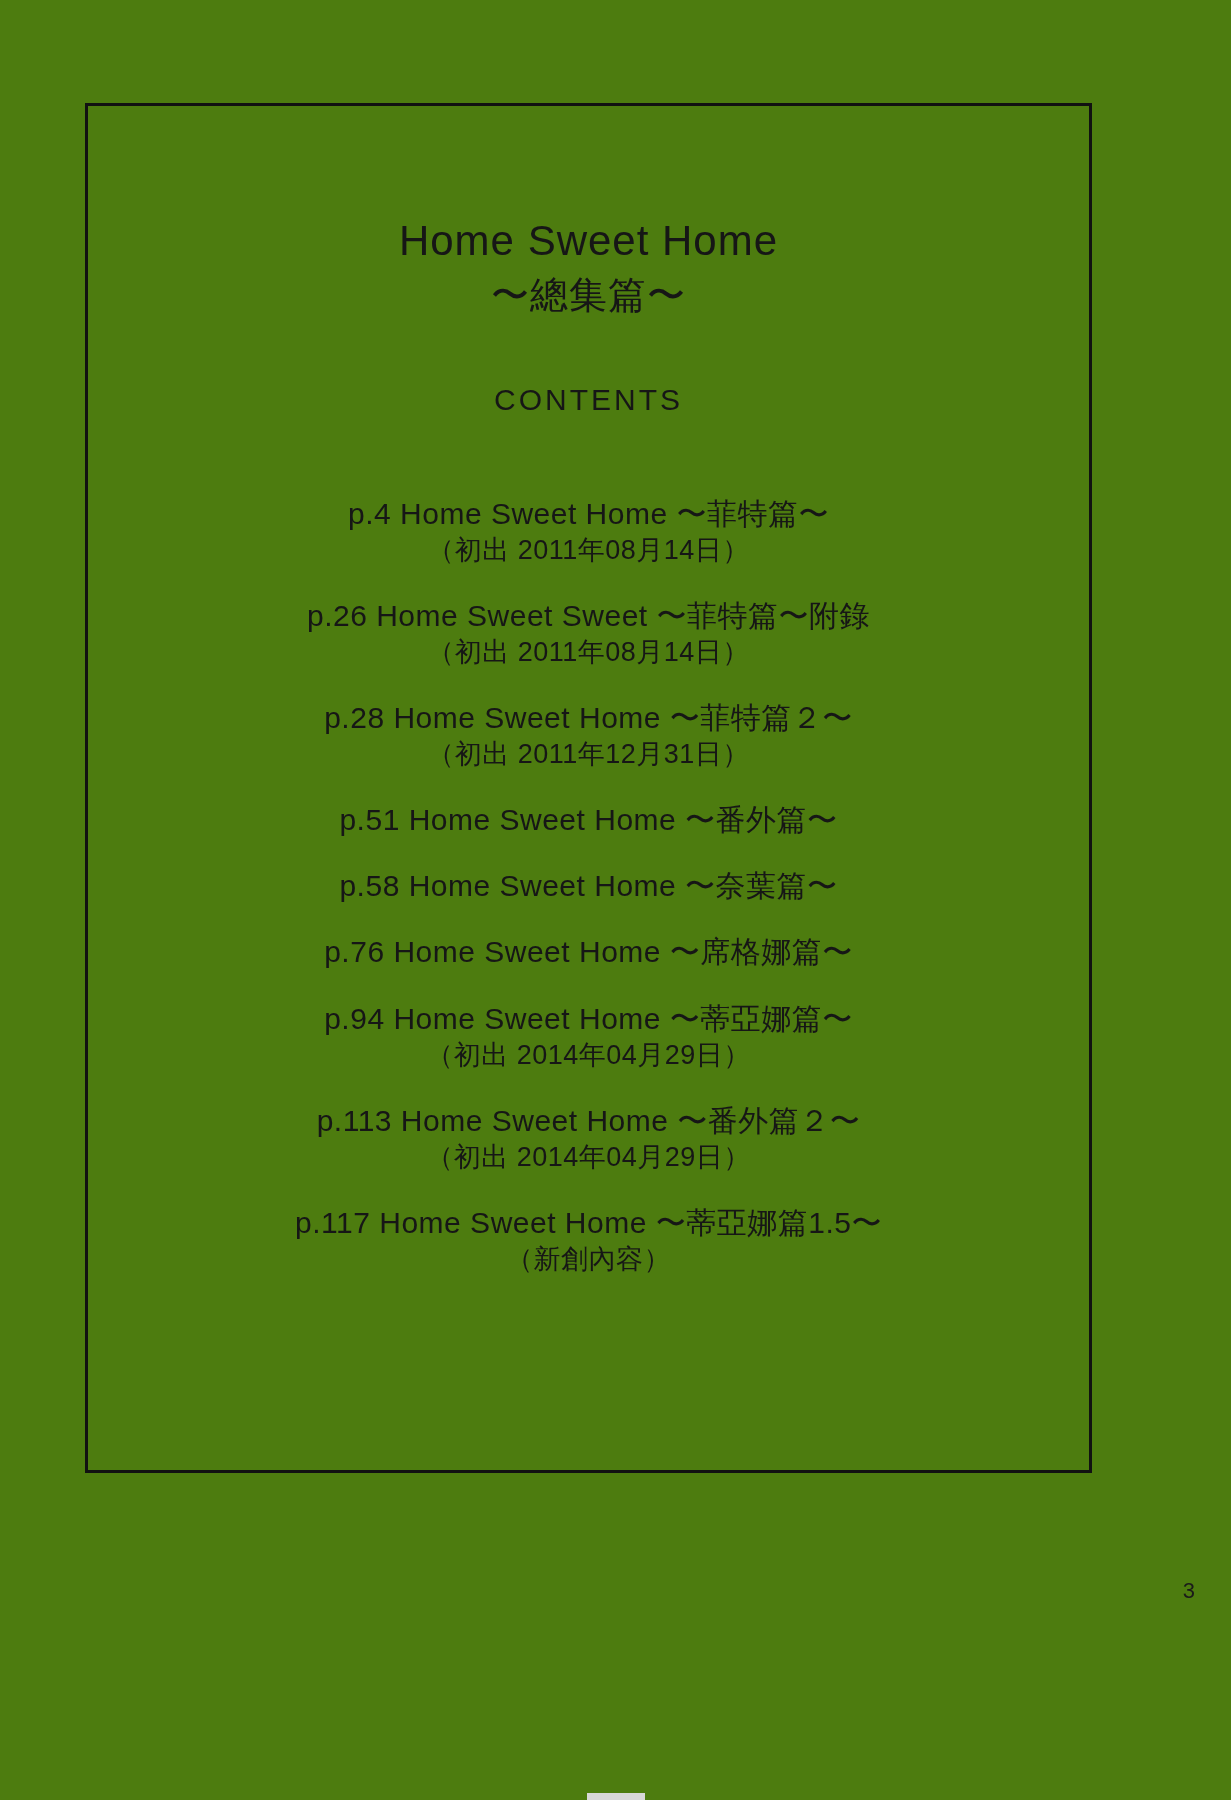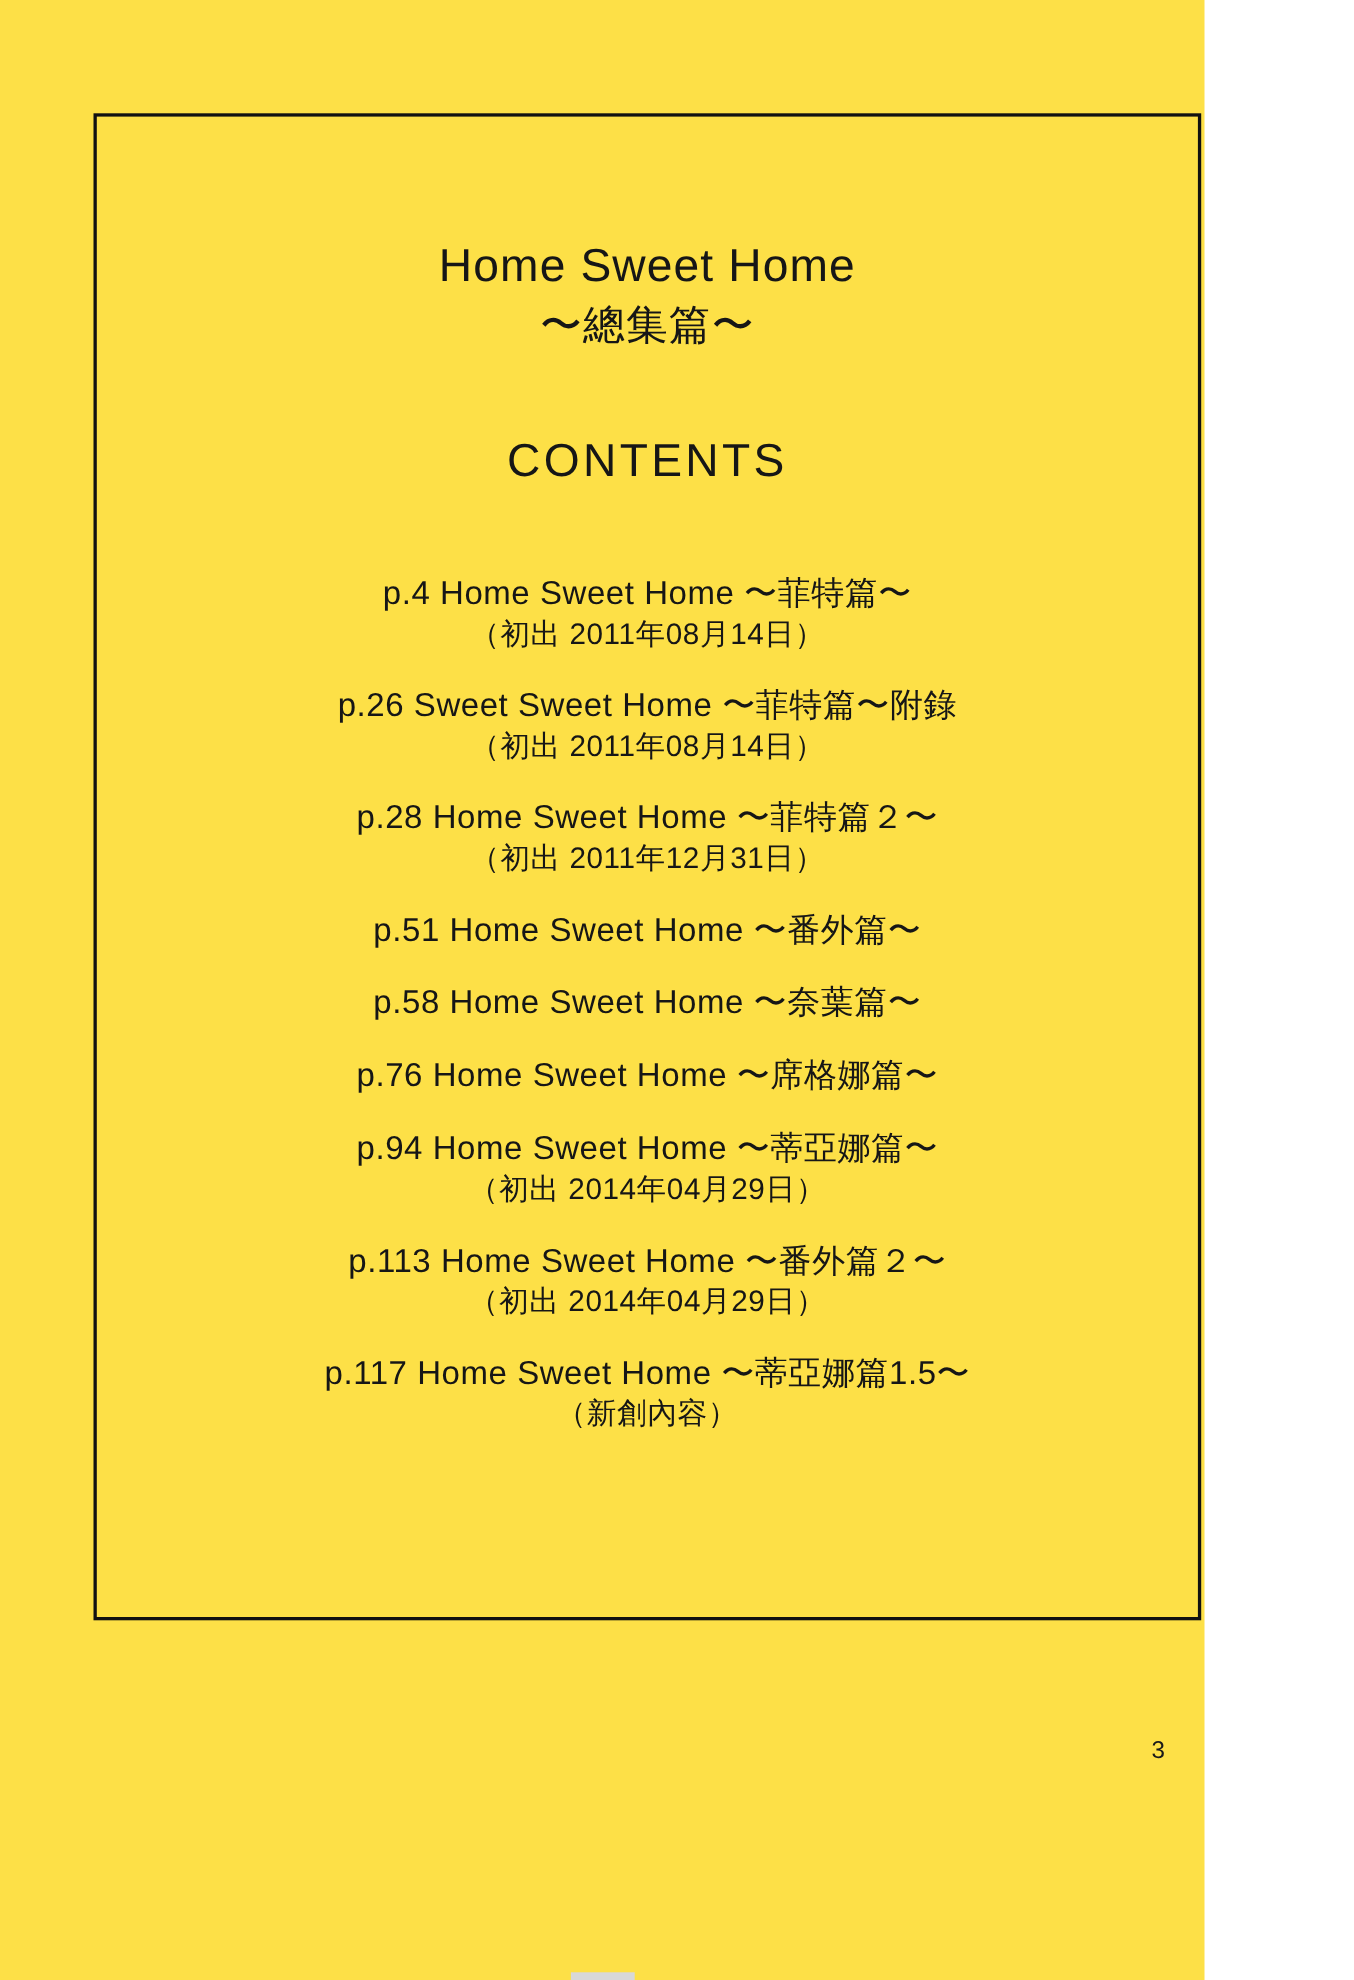--- a/index.html
+++ b/index.html
@@ -12,23 +12,23 @@
     height: 1800px;
     position: relative;
     font-family: "Liberation Sans", sans-serif;
     color: #1a1a1a;
     overflow: hidden;
   }
   .page {
     position: absolute;
     left: 0;
     top: 0;
-    width: 1095px;
+    width: 1231px;
     height: 1800px;
-    background: #fde047;
+    background: #4d7c0f;
   }
   .frame {
     position: absolute;
     left: 85px;
     top: 103px;
     width: 1007px;
     height: 1370px;
     border: 3px solid #111111;
     box-sizing: border-box;
     background: transparent;
@@ -52,23 +52,23 @@
   }
   .doc-subtitle {
     margin: 0;
     padding-top: 4px;
     font-size: 38px;
     font-weight: 400;
     letter-spacing: 1px;
     color: #161616;
   }
   .contents-heading {
-    margin: 12px;
+    margin: 0;
     padding-top: 62px;
-    font-size: 42px;
+    font-size: 30px;
     font-weight: 400;
     letter-spacing: 3px;
     color: #161616;
   }
   .toc {
     margin: 16px;
     padding: 0;
     list-style: none;
     padding-top: 62px;
   }
@@ -123,21 +123,21 @@
       <div class="doc-subtitle">〜總集篇〜</div>
 
       <h2 class="contents-heading">CONTENTS</h2>
 
       <ul class="toc">
         <li class="toc-entry">
           <div class="toc-line">p.4  Home Sweet Home 〜菲特篇〜</div>
           <div class="toc-note">（初出 2011年08月14日）</div>
         </li>
         <li class="toc-entry">
-          <div class="toc-line">p.26  Sweet Sweet Home 〜菲特篇〜附錄</div>
+          <div class="toc-line">p.26  Home Sweet Sweet 〜菲特篇〜附錄</div>
           <div class="toc-note">（初出 2011年08月14日）</div>
         </li>
         <li class="toc-entry">
           <div class="toc-line">p.28  Home Sweet Home 〜菲特篇２〜</div>
           <div class="toc-note">（初出 2011年12月31日）</div>
         </li>
         <li class="toc-entry">
           <div class="toc-line">p.51  Home Sweet Home 〜番外篇〜</div>
         </li>
         <li class="toc-entry">

